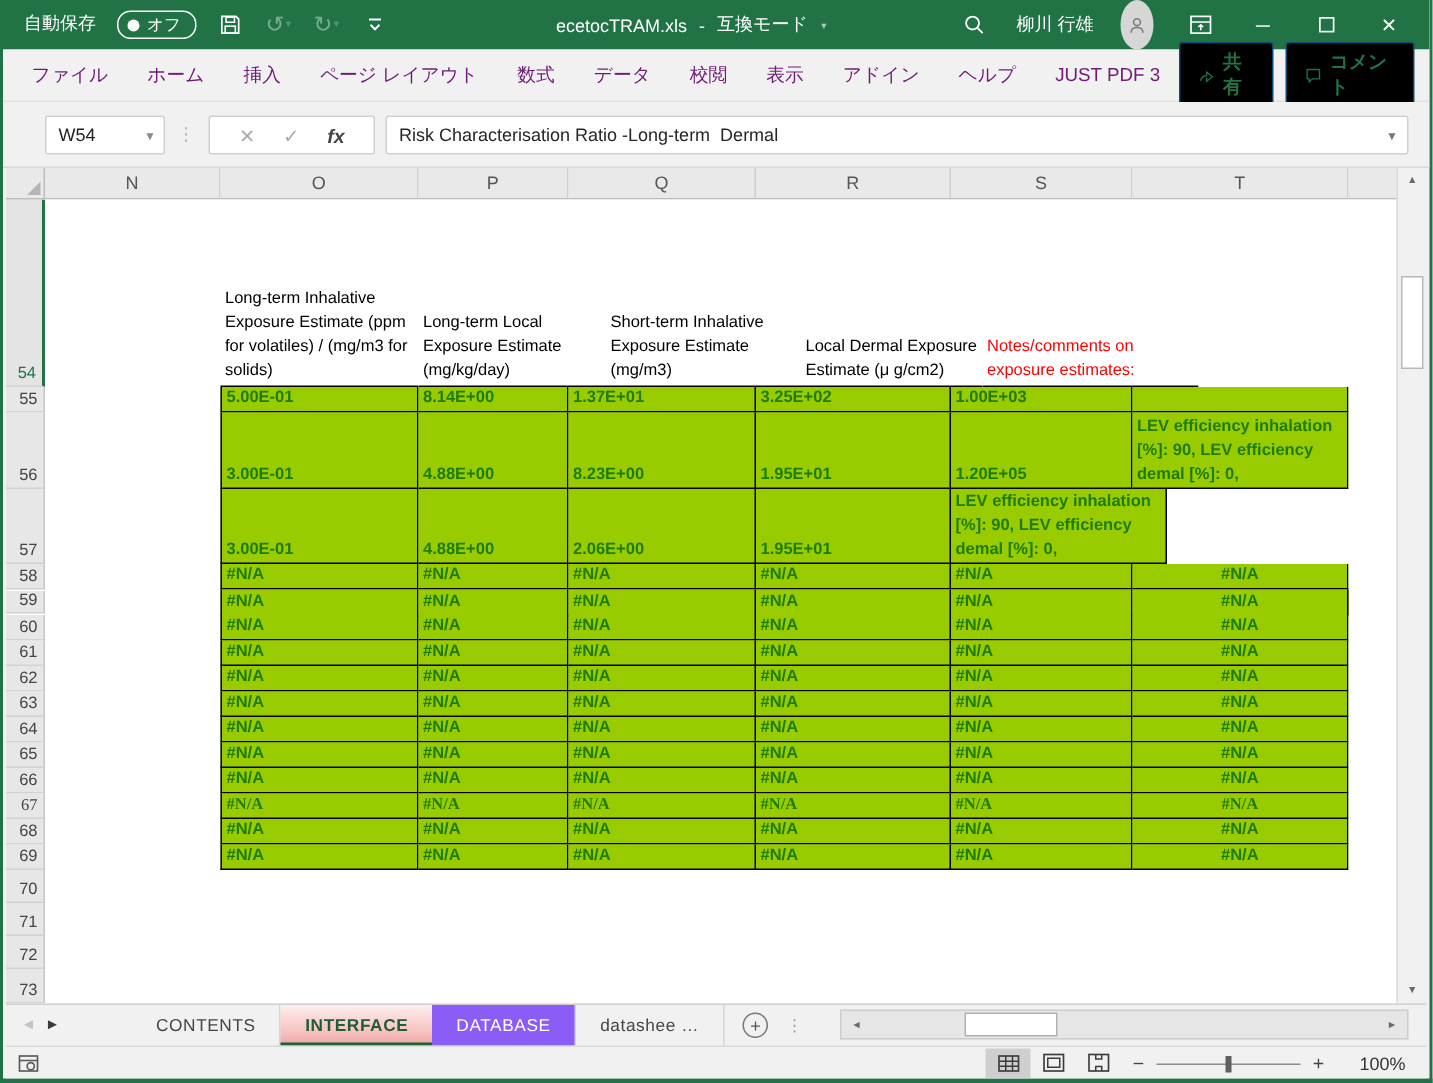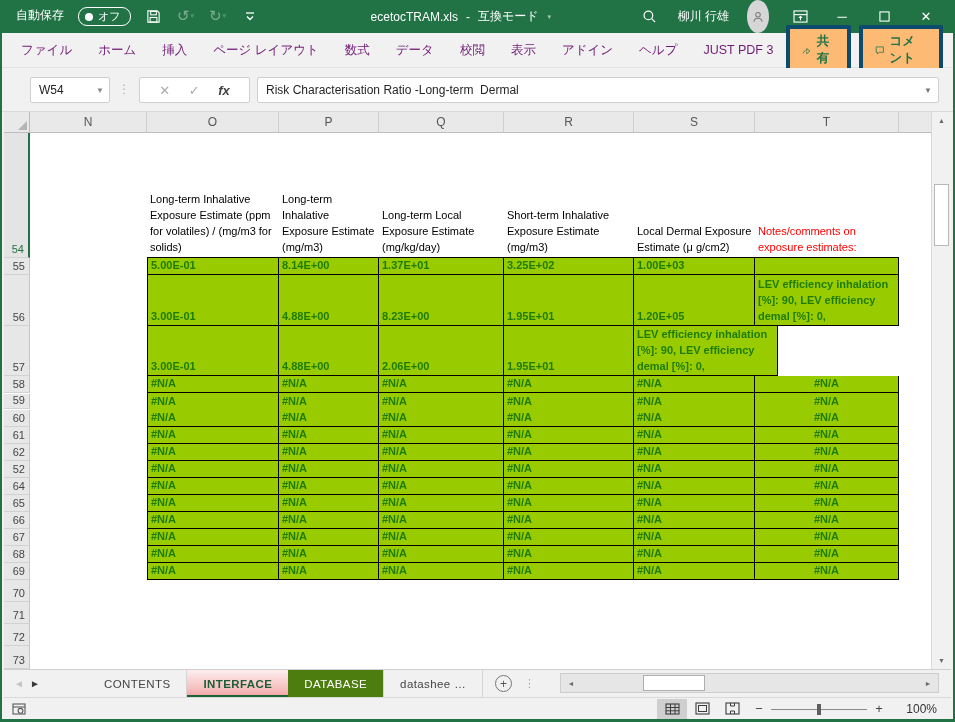--- a/index.html
+++ b/index.html
@@ -23,21 +23,21 @@
   .tb-search { width:40px; }
   .tb-user { padding:0 8px; font-size:12px; }
   .avatar { width:22px; height:22px; border-radius:50%; background:#d6d6d6; display:flex; align-items:center; justify-content:center; margin:0 10px; }
   .tb-winbtn { width:42px; font-size:13px; }
   .undoredo { font-size:15px; color:#fff; }
   
   .ribbon { height:35px; background:#f1f1f1; display:flex; align-items:center; border-bottom:1px solid #e1e1e1; }
   .rtabs { display:flex; align-items:center; gap:0; padding-left:6px; flex:1; }
   .rtab { padding:8px 13px; font-size:12.5px; color:#701a75; cursor:default; white-space:nowrap; }
   .ribbon-right { display:flex; gap:8px; padding-right:10px; }
-  .rbtn { background:#fdba74; border:4px solid #0c4a6e; border-radius:2px; padding:4px 12px; font-size:12.5px; color:#217346; font-weight:bold; display:flex; align-items:center; gap:5px; }
+  .rbtn { background:#000000; border:1px solid #0c4a6e; border-radius:2px; padding:4px 12px; font-size:12.5px; color:#217346; font-weight:bold; display:flex; align-items:center; gap:5px; }
   
   .fbar { height:44px; background:#f1f1f1; display:flex; align-items:center; padding:0 0 6px 0; position:relative; border-bottom:1px solid #d9d9d9; }
   .namebox { position:absolute; left:28px; top:9px; width:80px; height:26px; background:#fff; border:1px solid #d0d0d0; border-radius:2px; display:flex; align-items:center; font-size:12px; color:#222; }
   .namebox .nb-text { flex:1; padding-left:8px; }
   .namebox .nb-caret { width:18px; text-align:center; color:#8a8a8a; font-size:8px; }
   .fdots { position:absolute; left:116px; top:14px; color:#b0b0b0; font-size:12px; letter-spacing:0; }
   .fxbox { position:absolute; left:137px; top:9px; width:111px; height:26px; background:#fff; border:1px solid #d0d0d0; border-radius:2px; display:flex; align-items:center; justify-content:space-around; padding:0 10px; }
   .fxbox .x { color:#ababab; font-size:13px; }
   .fxbox .chk { color:#ababab; font-size:13px; }
   .fxbox .fx { color:#444; font-size:13px; font-style:italic; font-weight:bold; }
@@ -69,21 +69,21 @@
   .vs-down { position:absolute; bottom:0; left:0; right:0; }
   
   .tabbar { position:absolute; top:669px; left:2px; right:2px; height:28px; background:#f1f1f1; display:flex; align-items:center; border-top:1px solid #d0d0d0; }
   .tnav { width:30px; text-align:center; font-size:10px; }
   .tnav.dis { color:#c3c3c3; }
   .tnav.ena { color:#3a3a3a; }
   .stabs { display:flex; height:28px; margin-left:38px; }
   .stab { padding:0 16px; display:flex; align-items:center; font-size:11.5px; color:#444; letter-spacing:.4px; border-right:1px solid #d5d5d5; position:relative; }
   .stab.active-red { background:linear-gradient(to bottom, #fdefef 0%, #f6bcbc 70%, #ef9e9e 100%); color:#1f5c38; font-weight:bold; border-right:none; }
   .stab.active-red::after { content:""; position:absolute; left:0; right:0; bottom:0; height:3px; background:#1a6334; }
-  .stab.blue { background:#4d7c0f; color:#fff; }
+  .stab.blue { background:#8b5cf6; color:#fff; }
   .addsheet { width:17px; height:17px; border:1px solid #777; border-radius:50%; display:flex; align-items:center; justify-content:center; color:#555; font-size:12px; margin-left:12px; line-height:1; }
   .tab-sep { color:#9a9a9a; margin-left:12px; font-size:11px; }
   
   .hscroll { position:absolute; left:556px; right:12px; top:3px; height:20px; background:#e6e6e6; border:1px solid #cdcdcd; display:flex; align-items:center; }
   .hs-btn { width:20px; height:100%; display:flex; align-items:center; justify-content:center; font-size:7px; color:#6a6a6a; }
   .hs-track { position:relative; flex:1; height:100%; }
   .hs-thumb { position:absolute; left:62px; top:1px; bottom:1px; width:62px; background:#fff; border:1px solid #aeaeae; }
   
   .statusbar { position:absolute; top:697px; left:2px; right:2px; height:22px; background:#f1f1f1; border-top:1px solid #d9d9d9; display:flex; align-items:center; }
   .macro-icon { margin-left:8px; }
@@ -221,21 +221,20 @@
           <div class="chead" style="width: 121px;">S</div>
           <div class="chead" style="width: 144px;">T</div>
         </div>
       <div class="chead-fill"></div>
     </div>
     <div class="gridbody" id="gridbody">
         <div class="grow" style="height: 125px;">
           <div class="rh active">54</div>
           <div class="ncell" style="width: 117px;"></div>
           <div class="hcell" style="width: 132px;">Long-term Inhalative Exposure Estimate (ppm for volatiles) / (mg/m3 for solids)</div>
-          <div class="hcell" style="width: 100px;">Long-term Inhalative Exposure Estimate (mg/m3)</div>
           <div class="hcell" style="width: 125px;">Long-term Local Exposure Estimate (mg/kg/day)</div>
           <div class="hcell" style="width: 130px;">Short-term Inhalative Exposure Estimate (mg/m3)</div>
           <div class="hcell" style="width: 121px;">Local Dermal Exposure Estimate (μ g/cm2)</div>
           <div class="hcell redtext" style="width: 144px;">Notes/comments on exposure estimates:</div>
           <div class="fillcell"></div>
         </div>
         <div class="grow" style="height: 17px;">
           <div class="rh">55</div>
           <div class="ncell" style="width: 117px;"></div>
           <div class="gcell first" style="width: 132px;">5.00E-01</div>
@@ -316,21 +315,21 @@
           <div class="ncell" style="width: 117px;"></div>
           <div class="gcell first" style="width: 132px;">#N/A</div>
           <div class="gcell" style="width: 100px;">#N/A</div>
           <div class="gcell" style="width: 125px;">#N/A</div>
           <div class="gcell" style="width: 130px;">#N/A</div>
           <div class="gcell" style="width: 121px;">#N/A</div>
           <div class="gcell center" style="width: 144px;">#N/A</div>
           <div class="fillcell"></div>
         </div>
         <div class="grow" style="height: 17px;">
-          <div class="rh">52</div>
+          <div class="rh">63</div>
           <div class="ncell" style="width: 117px;"></div>
           <div class="gcell first" style="width: 132px;">#N/A</div>
           <div class="gcell" style="width: 100px;">#N/A</div>
           <div class="gcell" style="width: 125px;">#N/A</div>
           <div class="gcell" style="width: 130px;">#N/A</div>
           <div class="gcell" style="width: 121px;">#N/A</div>
           <div class="gcell center" style="width: 144px;">#N/A</div>
           <div class="fillcell"></div>
         </div>
         <div class="grow" style="height: 17px; justify-content: flex-end;">
@@ -359,21 +358,21 @@
           <div class="rh">66</div>
           <div class="ncell" style="width: 117px;"></div>
           <div class="gcell first" style="width: 132px;">#N/A</div>
           <div class="gcell" style="width: 100px;">#N/A</div>
           <div class="gcell" style="width: 125px;">#N/A</div>
           <div class="gcell" style="width: 130px;">#N/A</div>
           <div class="gcell" style="width: 121px;">#N/A</div>
           <div class="gcell center" style="width: 144px;">#N/A</div>
           <div class="fillcell"></div>
         </div>
-        <div class="grow" style="height: 17px;">
+        <div class="grow" style="height: 17px; font-family: Liberation Serif, serif;">
           <div class="rh">67</div>
           <div class="ncell" style="width: 117px;"></div>
           <div class="gcell first" style="width: 132px;">#N/A</div>
           <div class="gcell" style="width: 100px;">#N/A</div>
           <div class="gcell" style="width: 125px;">#N/A</div>
           <div class="gcell" style="width: 130px;">#N/A</div>
           <div class="gcell" style="width: 121px;">#N/A</div>
           <div class="gcell center" style="width: 144px;">#N/A</div>
           <div class="fillcell"></div>
         </div>

